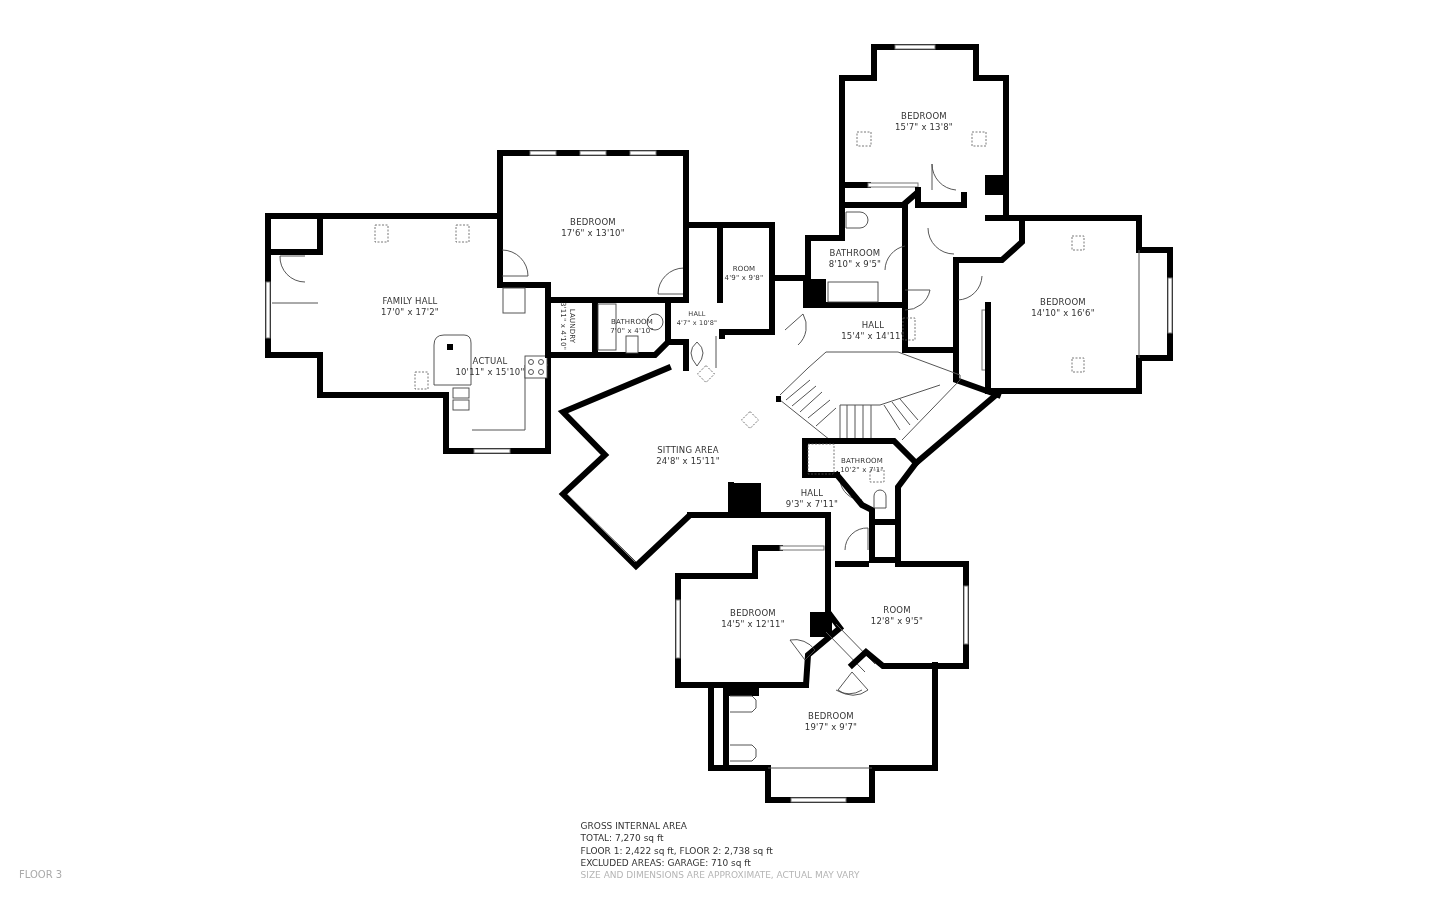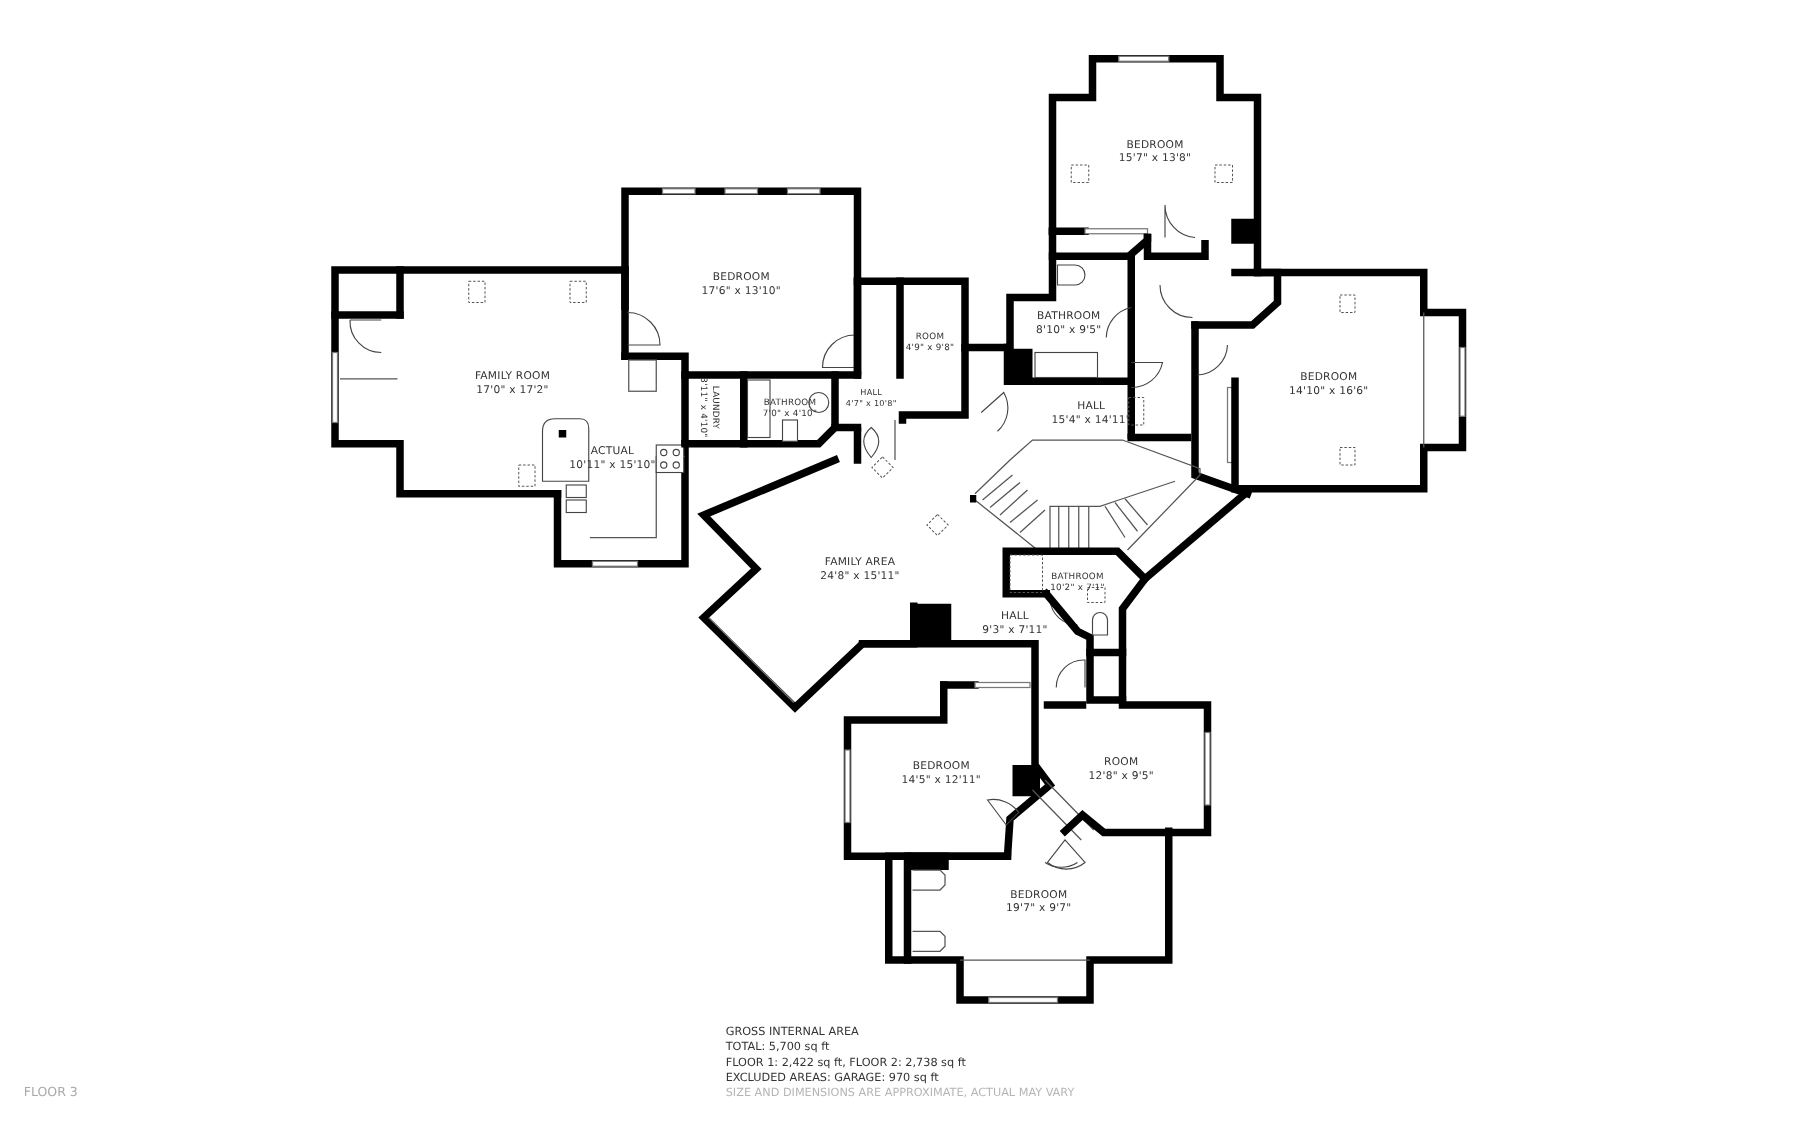--- a/index.html
+++ b/index.html
@@ -183,21 +183,21 @@
     <rect class="win" x="791" y="798" width="55" height="4"></rect>
     <line class="thin" x1="768" y1="768" x2="872" y2="768"></line>
     <path class="thin" d="M730,696 h22 l4,4 v8 l-4,4 h-22"></path>
     <path class="thin" d="M730,745 h22 l4,4 v8 l-4,4 h-22"></path>
     <path class="door" d="M836,690 A24,24 0 0 0 862,690"></path>
   </g>
 </svg>
 
 <div id="labels">
     <div class="label" style="left: 410px; top: 296px;">
-    <div>FAMILY ROOM</div>
+    <div>FAMILY HALL</div>
     <div>17'0" x 17'2"</div>
   </div>
     <div class="label" style="left: 490px; top: 356px;">
     <div>ACTUAL</div>
     <div>10'11" x 15'10"</div>
   </div>
     <div class="label" style="left: 593px; top: 217px;">
     <div>BEDROOM</div>
     <div>17'6" x 13'10"</div>
   </div>
@@ -227,21 +227,21 @@
   </div>
     <div class="label" style="left: 873px; top: 320px;">
     <div>HALL</div>
     <div>15'4" x 14'11"</div>
   </div>
     <div class="label" style="left: 1063px; top: 297px;">
     <div>BEDROOM</div>
     <div>14'10" x 16'6"</div>
   </div>
     <div class="label" style="left: 688px; top: 445px;">
-    <div>FAMILY AREA</div>
+    <div>SITTING AREA</div>
     <div>24'8" x 15'11"</div>
   </div>
     <div class="label small" style="left: 862px; top: 457px;">
     <div>BATHROOM</div>
     <div>10'2" x 7'1"</div>
   </div>
     <div class="label" style="left: 812px; top: 488px;">
     <div>HALL</div>
     <div>9'3" x 7'11"</div>
   </div>
@@ -254,19 +254,19 @@
     <div>12'8" x 9'5"</div>
   </div>
     <div class="label" style="left: 831px; top: 711px;">
     <div>BEDROOM</div>
     <div>19'7" x 9'7"</div>
   </div>
   </div>
 
 <div class="summary">
   <div>GROSS INTERNAL AREA</div>
-  <div>TOTAL: 5,700 sq ft</div>
+  <div>TOTAL: 7,270 sq ft</div>
   <div>FLOOR 1: 2,422 sq ft, FLOOR 2: 2,738 sq ft</div>
-  <div>EXCLUDED AREAS: GARAGE: 970 sq ft</div>
+  <div>EXCLUDED AREAS: GARAGE: 710 sq ft</div>
   <div class="note">SIZE AND DIMENSIONS ARE APPROXIMATE, ACTUAL MAY VARY</div>
 </div>
 
 <div class="floor-tag">FLOOR 3</div>
 
 </body></html>

